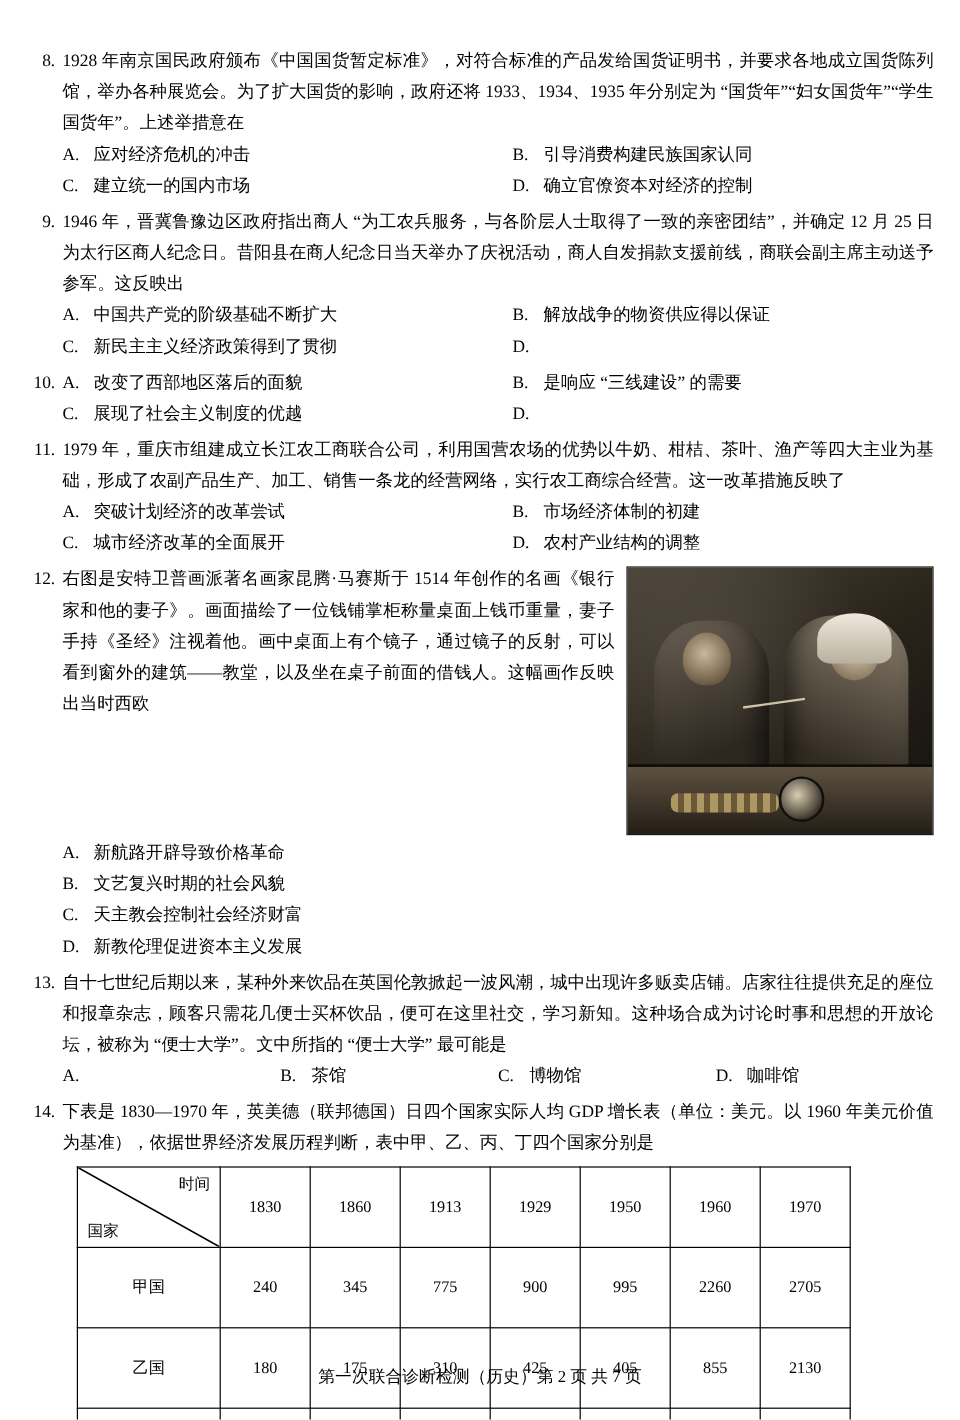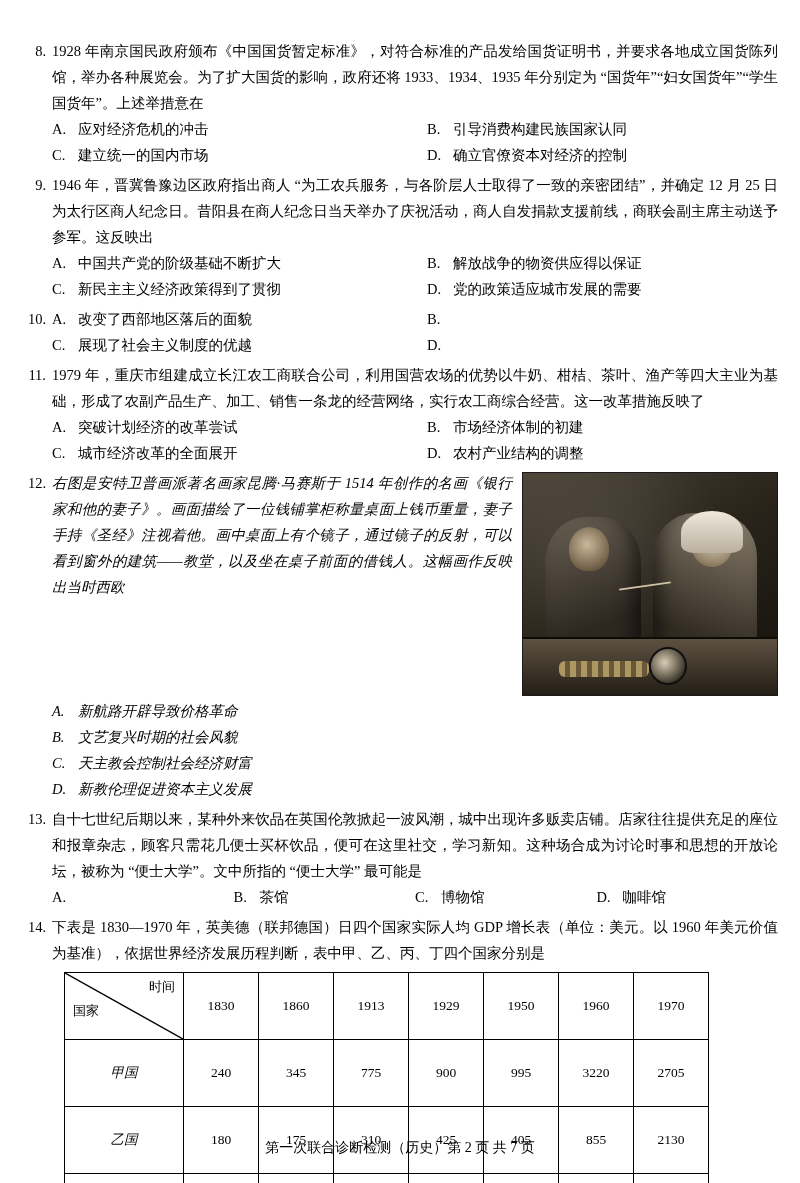--- a/index.html
+++ b/index.html
@@ -76,21 +76,20 @@
     display: flex;
     width: 100%;
   }
   .opts4col .opt {
     width: 25%;
   }
 
   
   .q12-wrap {
     position: relative;
-    font-style: italic;
   }
   .q12-img {
     float: right;
     width: 254px;
     height: 222px;
     margin: 2px 0 2px 10px;
     background:
       radial-gradient(circle at 30% 35%, rgba(255,255,255,0.10), rgba(0,0,0,0) 55%),
       linear-gradient(150deg, #4b4337 0%, #2a241b 45%, #13100c 100%);
     border: 1px solid #1a1a1a;
@@ -191,25 +190,25 @@
     left: 0; top: 0;
     width: 100%; height: 100%;
   }
   .corner-cell .t-time {
     position: absolute;
     right: 8px; top: 1px;
     font-size: 13px;
   }
   .corner-cell .t-country {
     position: absolute;
-    left: 8px; bottom: 15px;
+    left: 8px; bottom: 0;
     font-size: 13px;
   }
   .col-y { width: 74px; }
-  .row-lab { width: 118px; font-style: italic; }
+  .row-lab { width: 118px; }
 
   .footer {
     position: absolute;
     left: 0;
     bottom: 26px;
     width: 100%;
     text-align: center;
     font-size: 14px;
     font-family: "Liberation Serif", "DejaVu Serif", serif;
   }
@@ -258,36 +257,36 @@
           <div class="opt opt-indent">
             <span class="lab">B.</span>
             <span class="txt">解放战争的物资供应得以保证</span>
           </div>
           <div class="opt">
             <span class="lab">C.</span>
             <span class="txt">新民主主义经济政策得到了贯彻</span>
           </div>
           <div class="opt opt-indent">
             <span class="lab">D.</span>
-            <span class="txt">党的政策适应城市发展的需要</span>
           </div>
         </div>
       </div>
     </div>
 
     <div class="q">
       <div class="q-num">10.</div>
       <div class="q-body">
         <div class="opts2">
           <div class="opt">
             <span class="lab">A.</span>
             <span class="txt">改变了西部地区落后的面貌</span>
           </div>
           <div class="opt opt-indent">
             <span class="lab">B.</span>
+            <span class="txt">是响应 “三线建设” 的需要</span>
           </div>
           <div class="opt">
             <span class="lab">C.</span>
             <span class="txt">展现了社会主义制度的优越</span>
           </div>
           <div class="opt opt-indent">
             <span class="lab">D.</span>
           </div>
         </div>
       </div>
@@ -403,21 +402,21 @@
               <td class="col-y">1960</td>
               <td class="col-y">1970</td>
             </tr>
             <tr>
               <td class="row-lab">甲国</td>
               <td>240</td>
               <td>345</td>
               <td>775</td>
               <td>900</td>
               <td>995</td>
-              <td>3220</td>
+              <td>2260</td>
               <td>2705</td>
             </tr>
             <tr>
               <td class="row-lab">乙国</td>
               <td>180</td>
               <td>175</td>
               <td>310</td>
               <td>425</td>
               <td>405</td>
               <td>855</td>

